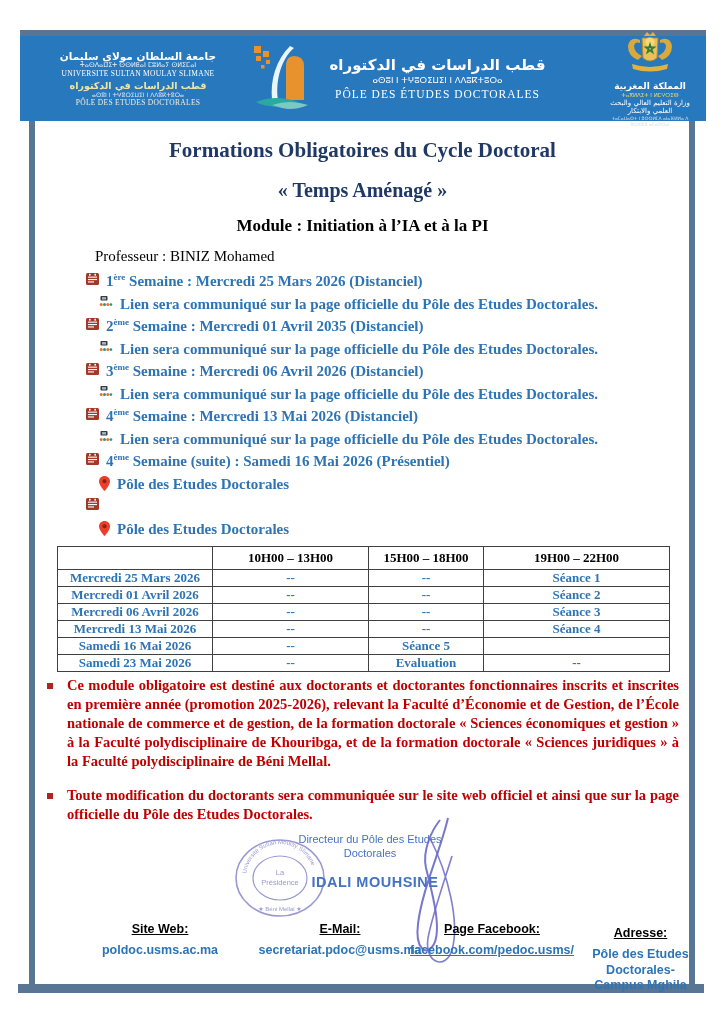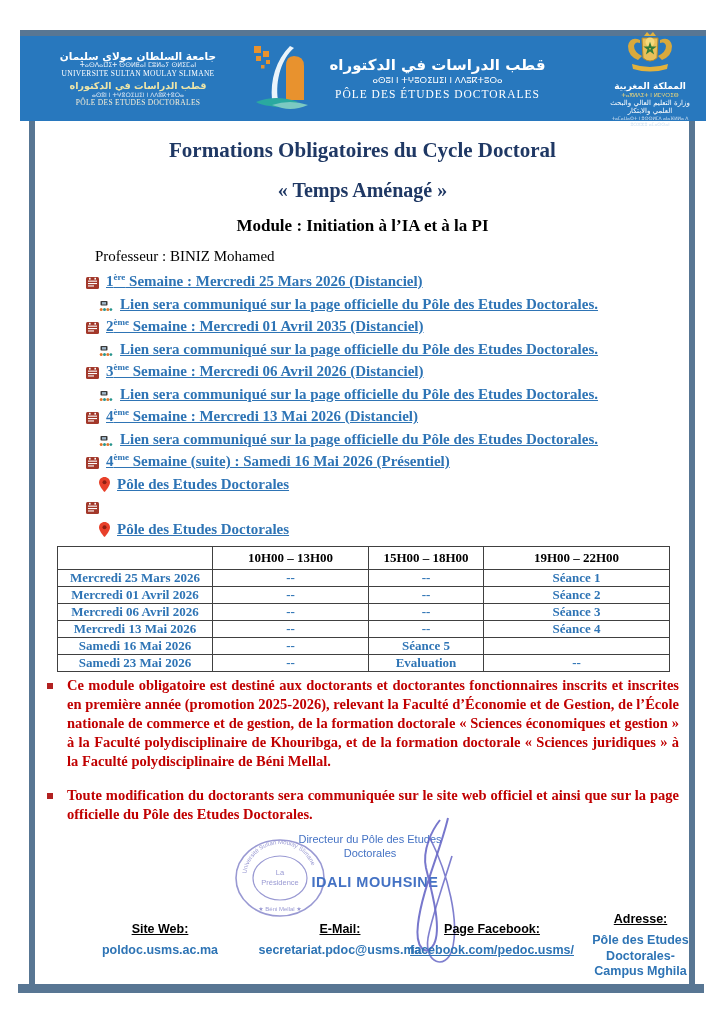--- a/index.html
+++ b/index.html
@@ -35,22 +35,22 @@
 
   
   .content { position:absolute; left:40px; top:128px; width:645px; }
   .title-1 { text-align:center; color:#1F3864; font-size:21px; font-weight:bold; margin-top:10px; }
   .title-2 { text-align:center; color:#1F3864; font-size:20px; font-weight:bold; margin-top:16px; }
   .module  { text-align:center; color:#000;    font-size:17px; font-weight:bold; margin-top:14px; }
   .prof    { color:#000; font-size:15px; font-weight:normal; margin:12px 0 8px 55px; }
 
   
   .sched { margin-left:46px; }
-  .sched-item { display:flex; align-items:flex-end; height:16px; margin-bottom:6.5px;
-                color:#2E74B5; font-weight:bold; font-size:15px; line-height:16px; white-space:nowrap;text-decoration:underline; }
+  .sched-item { display:flex; align-items:flex-start; height:16px; margin-bottom:6.5px;
+                color:#2E74B5; font-weight:bold; font-size:15px; line-height:16px; white-space:nowrap; }
   .sched-item .icn { flex:0 0 auto; margin-right:7px; }
   .sched-item.indent { padding-left:13px; }
   .sched-item sup { font-size:9px; line-height:8px; }
   .sched-item .icn svg { display:block; }
 
   
   table.sched-table { border-collapse:collapse; width:612px; margin:9px 0 0 17px; table-layout:fixed; }
   .sched-table th, .sched-table td { border:1px solid #404040; text-align:center; vertical-align:middle;
        font-size:13px; font-weight:bold; padding:0; }
   .sched-table th { color:#000; height:23px; }
@@ -74,21 +74,21 @@
                letter-spacing:.5px; color:#4472C4; }
   .stamp-svg { position:absolute; left:190px; top:6px; pointer-events:none; }
   .sig-svg   { position:absolute; left:320px; top:-12px; pointer-events:none; }
 
   
   .footer { position:relative; height:58px; font-family:"Liberation Sans","DejaVu Sans",sans-serif; }
   .f-col { position:absolute; text-align:center; }
   .f-site { left:30px;  top:12px; width:180px; }
   .f-mail { left:210px; top:12px; width:180px; }
   .f-fb   { left:367px; top:12px; width:170px; }
-  .f-adr  { left:523px; top:2px;  width:155px; }
+  .f-adr  { left:523px; top:16px;  width:155px; }
   .f-label { font-size:12.5px; font-weight:bold; color:#000; text-decoration:underline; }
   .f-value { font-size:12.5px; font-weight:bold; color:#2E74B5; margin-top:7px; line-height:1.25; }
   .f-value.link { text-decoration:underline; cursor:pointer; }
 </style>
 </head>
 <body>
 
 <div class="page">
 
   <div class="header">

